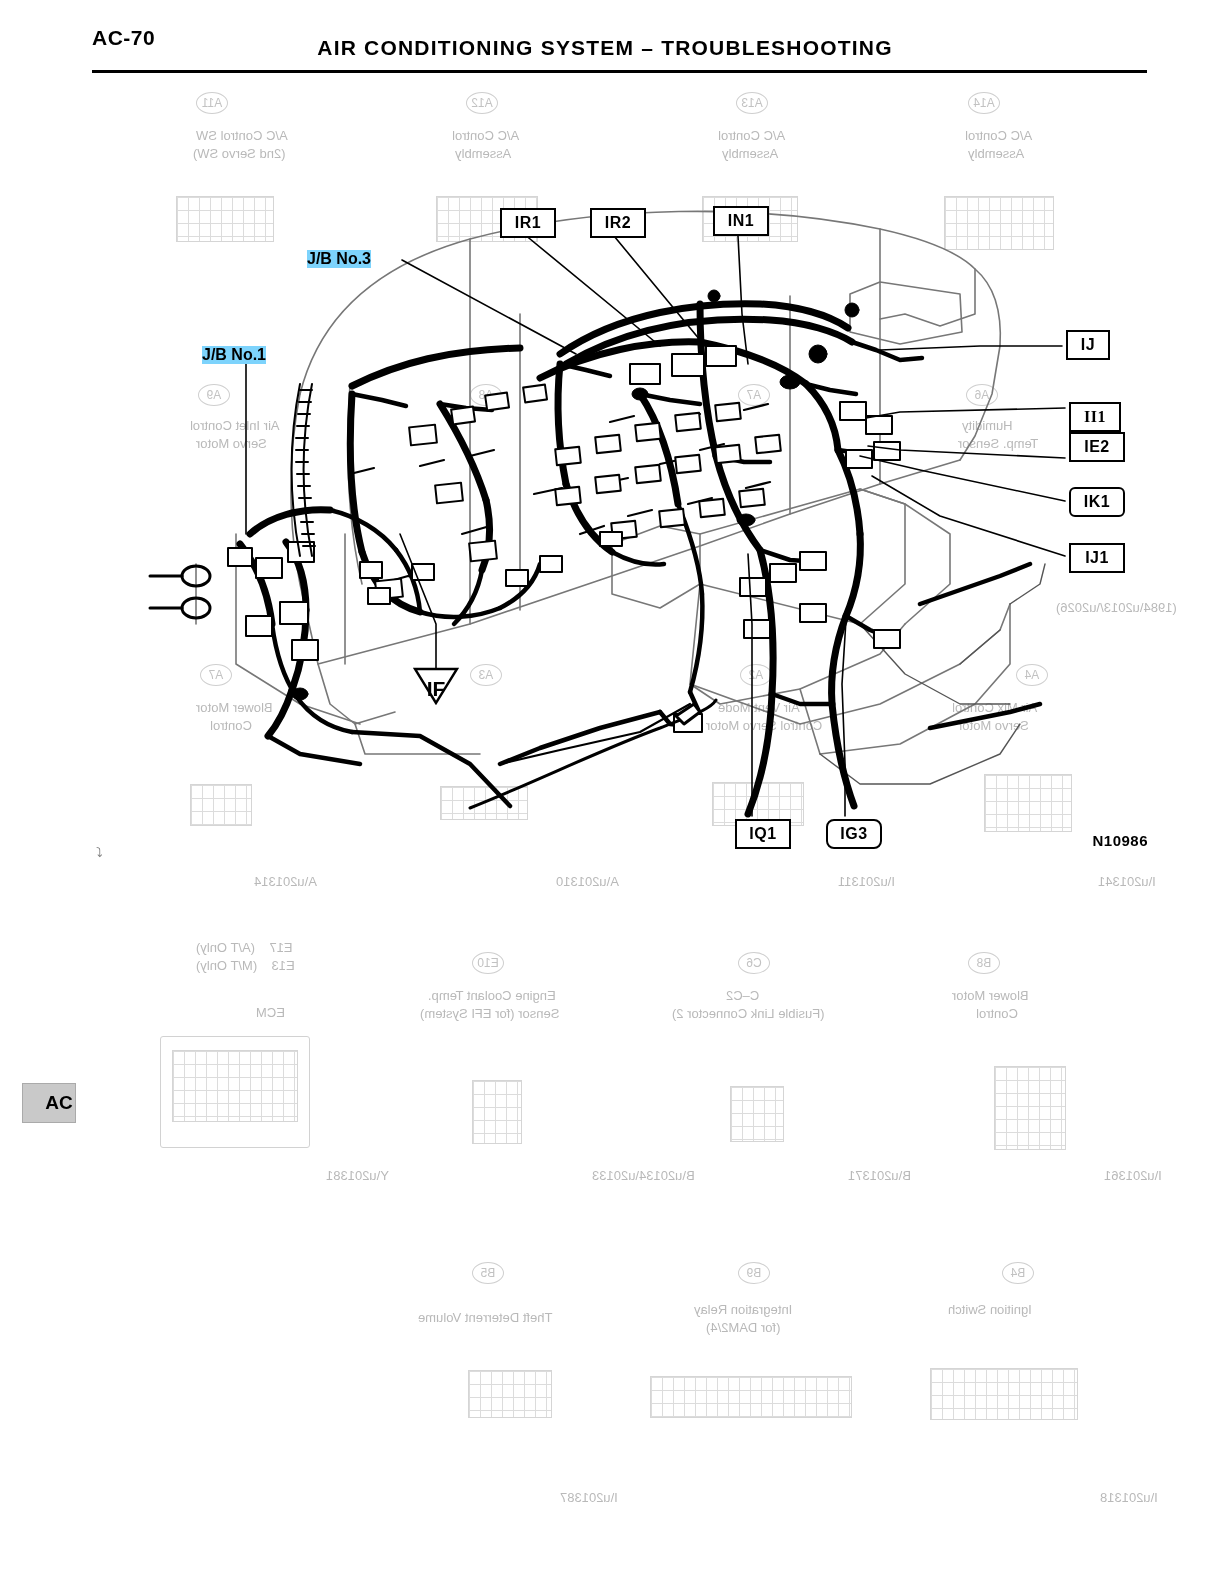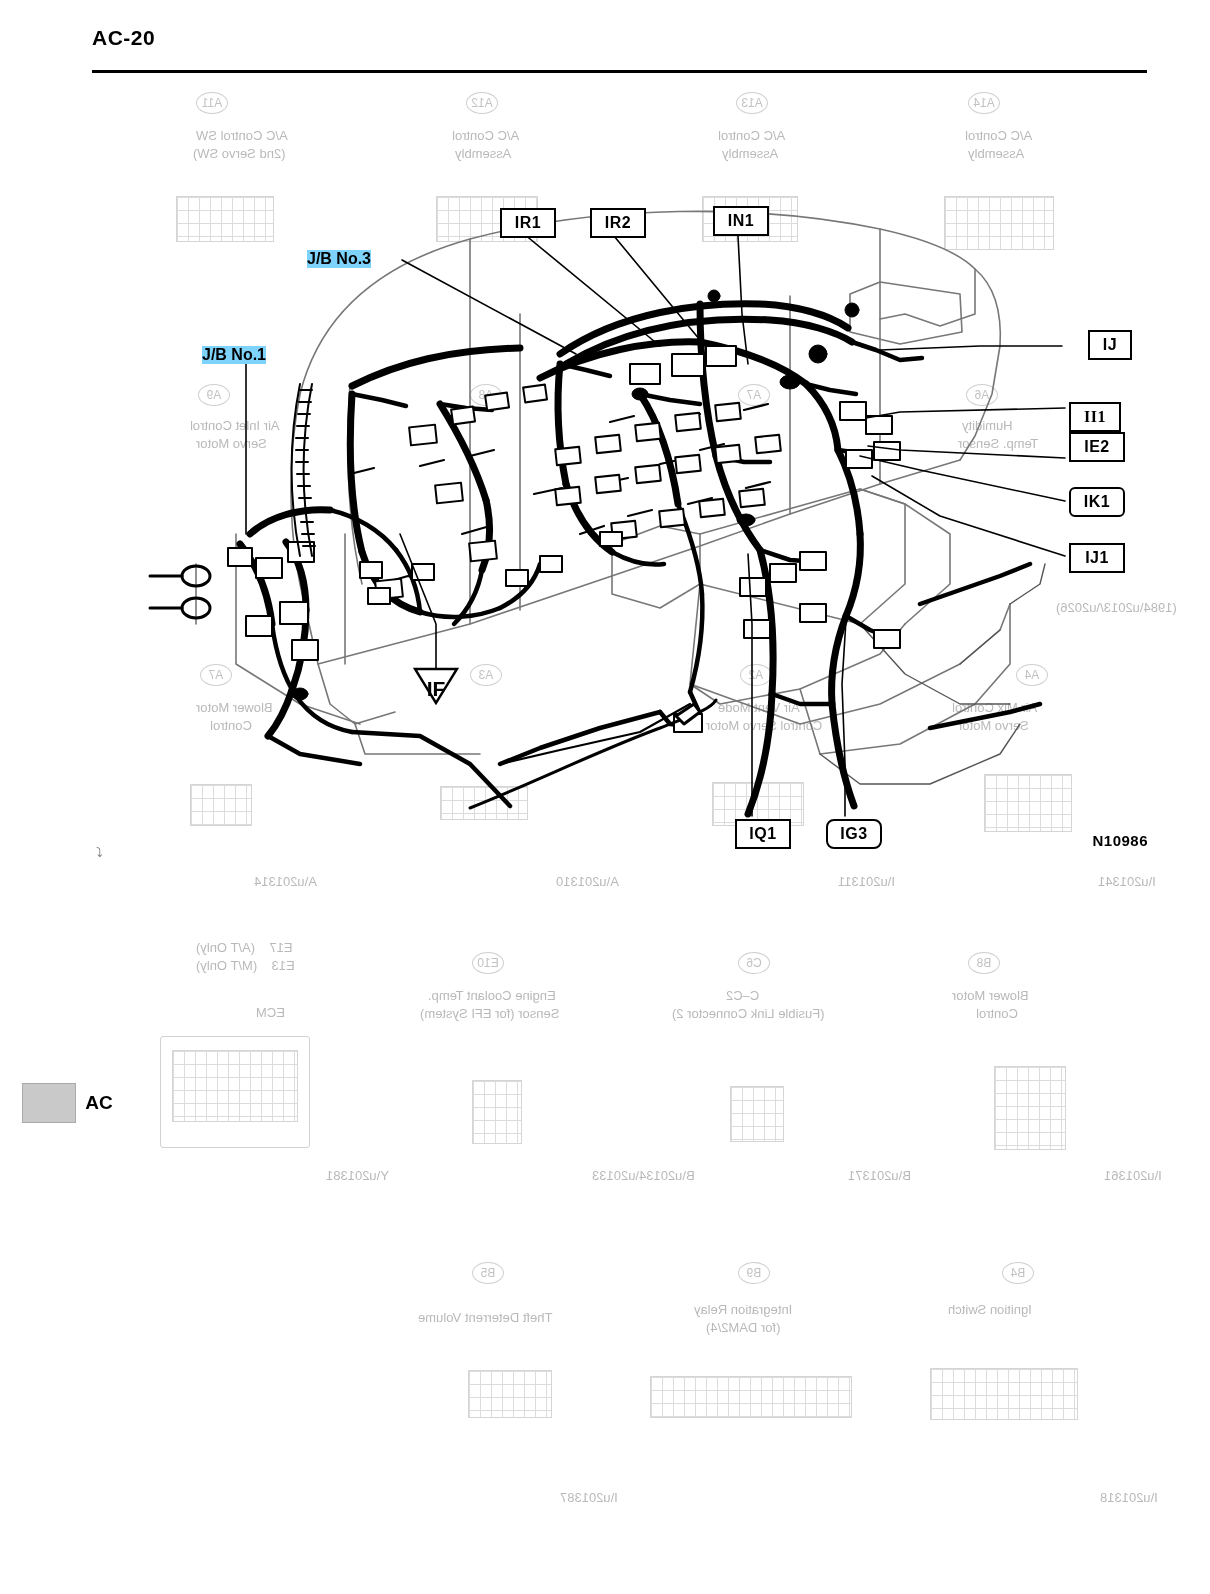--- a/index.html
+++ b/index.html
@@ -62,21 +62,20 @@
     border: 1px solid #aaa;
   }
   .section-tab span {
     position: absolute;
     left: 0; top: 0;
     width: 72px; height: 38px;
     line-height: 38px;
     text-align: center;
     font-size: 19px;
     font-weight: bold;
-    margin-left: 40px;
   }
 
   
   .figure {
     position: absolute;
     left: 0;
     top: 64px;
     width: 1210px;
     height: 800px;
   }
@@ -253,21 +252,22 @@
     <div class="ghost" style="left: 672px; top: 1006px;">(Fusible Link Connector 2)</div>
     <div class="ghost" style="left: 952px; top: 988px;">Blower Motor</div>
     <div class="ghost" style="left: 976px; top: 1006px;">Control</div>
     <div class="ghost" style="left: 418px; top: 1310px;">Theft Deterrent Volume</div>
     <div class="ghost" style="left: 694px; top: 1302px;">Integration Relay</div>
     <div class="ghost" style="left: 706px; top: 1320px;">(for DAM2/4)</div>
     <div class="ghost" style="left: 948px; top: 1302px;">Ignition Switch</div>
   </div>
 
 <div class="page-header">
-  <div class="page-number">AC-20</div>
+  <div class="page-number">AC-70</div>
+  <div class="header-title">AIR CONDITIONING SYSTEM – TROUBLESHOOTING</div>
   <div class="header-rule"></div>
 </div>
 
 <div class="section-tab">
   <span>AC</span>
 </div>
 
 <div class="figure">
   <svg width="1210" height="800" viewBox="0 0 1210 800">
     <g fill="none" stroke="#000" stroke-linejoin="round" stroke-linecap="round">
@@ -490,21 +490,21 @@
         <path d="M845,752 L845,700 L842,620 L846,556"></path>
 
         <path d="M436,605 L436,560 L420,520 L400,470"></path>
       </g>
     </g>
   </svg>
 
   <div class="callout" style="left:500px;top:144px;width:52px;">IR1</div>
   <div class="callout" style="left:590px;top:144px;width:52px;">IR2</div>
   <div class="callout" style="left:713px;top:142px;width:52px;">IN1</div>
-  <div class="callout" style="left:1088px;top:266px;width:40px;text-align:center;">IJ</div>
+  <div class="callout" style="left:1066px;top:266px;width:40px;text-align:center;">IJ</div>
   <div class="callout" style="left:1069px;top:338px;width:48px;font-family:Liberation Serif, serif;">II1</div>
   <div class="callout" style="left:1069px;top:368px;width:52px;">IE2</div>
   <div class="callout" style="left:1069px;top:423px;width:52px;border-radius:6px;">IK1</div>
   <div class="callout" style="left:1069px;top:479px;width:52px;">IJ1</div>
   <div class="callout" style="left:735px;top:755px;width:52px;">IQ1</div>
   <div class="callout" style="left:826px;top:755px;width:52px;border-radius:8px;">IG3</div>
 
   <div class="plain-label" style="left:307px;top:186px;">J/B No.3</div>
   <div class="plain-label" style="left:202px;top:282px;">J/B No.1</div>
 

